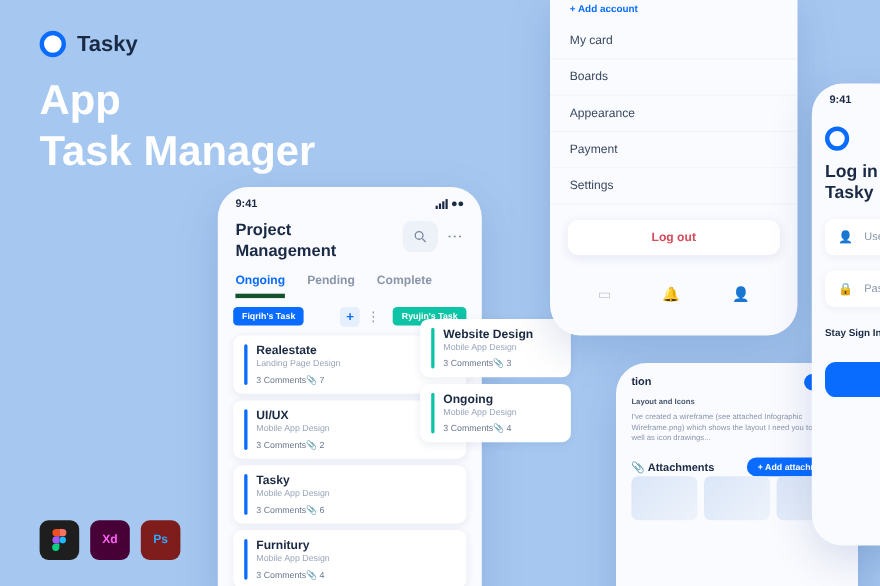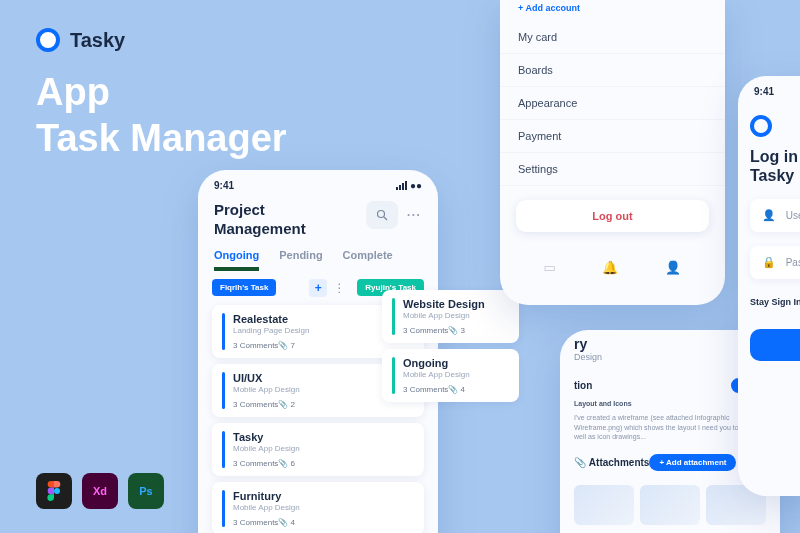--- a/index.html
+++ b/index.html
@@ -5,21 +5,21 @@
 *{margin:0;padding:0;box-sizing:border-box;font-family:-apple-system,BlinkMacSystemFont,'Segoe UI',sans-serif}
 body{width:800px;height:533px;background:#a6c8f0;position:relative;overflow:hidden}
 .logo-area{position:absolute;top:28px;left:36px;display:flex;align-items:center;gap:10px}
 .logo-ring{width:24px;height:24px;border:4px solid #0a6cff;border-radius:50%;background:#fff}
 .logo-text{font-size:20px;font-weight:700;color:#1a2a44}
 .hero{position:absolute;top:70px;left:36px;color:#fff;font-size:38px;font-weight:600;line-height:1.2}
 .tool-icons{position:absolute;bottom:24px;left:36px;display:flex;gap:10px}
 .ticon{width:36px;height:36px;border-radius:8px;display:flex;align-items:center;justify-content:center;font-size:11px;font-weight:700;color:#fff}
 .fig{background:#1e1e1e}
 .xd{background:#470137;color:#ff61f6}
-.ps{background:#14532d;color:#31a8ff}
+.ps{background:#7f1d1d;color:#31a8ff}
 .phone{position:absolute;background:#fafbff;border-radius:28px;box-shadow:0 12px 40px rgba(0,40,120,.15);overflow:hidden}
 .status{display:flex;justify-content:space-between;padding:10px 16px 6px;font-size:10px;font-weight:600;color:#1a2a44}
 .status .sig{display:flex;gap:3px;align-items:center}
 .bars{display:flex;gap:1px;align-items:flex-end}
 .bar{width:2px;background:#1a2a44}
 
 .p1{top:170px;left:198px;width:240px;height:400px}
 .p1 .head{padding:4px 16px 10px;display:flex;justify-content:space-between;align-items:flex-start}
 .p1 .title{font-size:15px;font-weight:700;color:#1a2a44;line-height:1.25}
 .srch{display:flex;gap:8px;align-items:center}
@@ -52,21 +52,21 @@
 
 .p3{top:330px;left:560px;width:220px;height:260px}
 .p3 .hd{padding:6px 14px;display:flex;justify-content:space-between;align-items:center}
 .p3 .tt{font-size:14px;font-weight:700;color:#1a2a44}
 .p3 .edit{width:22px;height:22px;border:1px solid #0a6cff;border-radius:5px;display:flex;align-items:center;justify-content:center;color:#0a6cff;font-size:10px}
 .p3 .sb{font-size:9px;color:#8a96aa;padding:0 14px}
 .sect{padding:10px 14px 4px;display:flex;justify-content:space-between;align-items:center}
 .sect .lbl{font-size:10px;font-weight:700;color:#1a2a44}
 .editbtn{background:#0a6cff;color:#fff;font-size:8px;padding:3px 10px;border-radius:10px;font-weight:600}
 .desc{font-size:7px;color:#8a96aa;padding:2px 14px;line-height:1.4}
-.attrow{padding:10px 14px 14px;display:flex;justify-content:flex-start;align-items:center}
+.attrow{padding:10px 14px 0;display:flex;justify-content:space-between;align-items:center}
 .attrow .lbl{font-size:10px;font-weight:700;color:#1a2a44}
 .addatt{background:#0a6cff;color:#fff;font-size:8px;padding:4px 10px;border-radius:12px;font-weight:600}
 .thumbs{display:flex;gap:6px;padding:0 14px}
 .thumb{width:60px;height:40px;background:linear-gradient(135deg,#dae6f8,#eef3fb);border-radius:6px}
 
 .p4{top:76px;left:738px;width:190px;height:420px;padding:0 12px}
 .p4 .status{margin:0 -12px}
 .p4 .ring{width:22px;height:22px;border:4px solid #0a6cff;border-radius:50%;margin:12px 0 10px}
 .p4 .lt{font-size:16px;font-weight:800;color:#1a2a44;line-height:1.2}
 .field{background:#fff;border-radius:8px;padding:10px 12px;margin-top:14px;display:flex;gap:10px;align-items:center;font-size:10px;color:#8a96aa;box-shadow:0 2px 8px rgba(0,40,120,.06)}
@@ -222,27 +222,20 @@
   <div class="mitem">Settings</div>
   <div class="logout">Log out</div>
   <div class="nav">
     <span>▭</span>
     <span>🔔</span>
     <span class="act">👤</span>
   </div>
 </div>
 
 <div class="phone p3">
-  <div class="hd">
-    <div>
-      <div class="tt">ry</div>
-      <div class="sb" style="padding:0">Design</div>
-    </div>
-    <div class="edit">✎</div>
-  </div>
   <div class="sect">
     <div class="lbl">tion</div>
     <div class="editbtn">Edit</div>
   </div>
   <div class="desc" style="font-weight:600;color:#4a5870">Layout and Icons</div>
   <div class="desc">I've created a wireframe (see attached Infographic Wireframe.png) which shows the layout I need you to use as well as icon drawings...</div>
   <div class="attrow">
     <div class="lbl">📎 <span>Attachments</span></div>
     <div class="addatt">+ Add attachment</div>
   </div>

